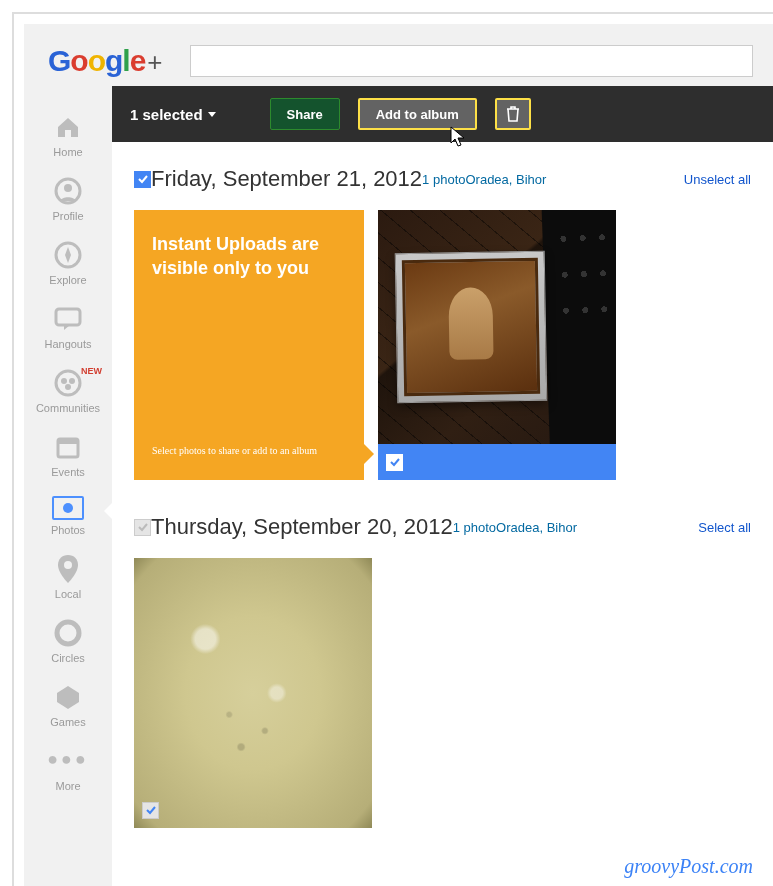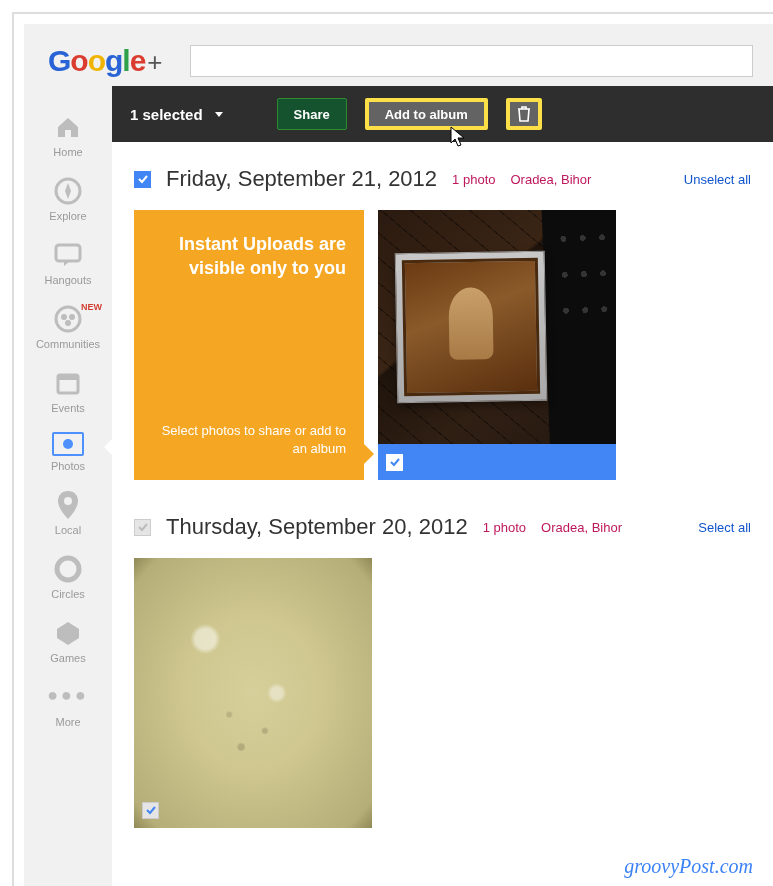--- a/index.html
+++ b/index.html
@@ -22,43 +22,43 @@
   .nav-item.active .ico.photo-rect { border:2px solid #4d90fe; }
   .nav-item.active .ico.photo-rect .lens { background:#4d90fe; }
   .nav-item.active::after { content:""; position:absolute; right:-1px; top:14px; width:0; height:0; border-top:9px solid transparent; border-bottom:9px solid transparent; border-right:9px solid #fff; }
   .badge-new { position:absolute; top:6px; right:10px; font-size:9px; font-weight:bold; color:#d23f31; }
   .dots { letter-spacing:3px; font-size:18px; color:#bdbdbd; line-height:10px; height:14px; }
   .ico.photo-rect { width:32px; height:24px; border:2px solid #c7c7c7; border-radius:2px; position:relative; }
   .ico.photo-rect .lens { position:absolute; width:10px; height:10px; border-radius:50%; background:#c7c7c7; top:5px; left:9px; }
   
   .main { flex:1; background:#fff; position:relative; padding-bottom:10px; }
   .toolbar { background:#2e2e2e; color:#fff; height:56px; display:flex; align-items:center; padding:0 18px; gap:18px; }
-  .sel-count { font-weight:bold; font-size:15px; display:flex; align-items:center; gap:12px; }
+  .sel-count { font-weight:bold; font-size:15px; display:flex; align-items:center; gap:5px; }
   .sel-count .caret { width:0;height:0;border-left:4px solid transparent;border-right:4px solid transparent;border-top:5px solid #fff; }
   .btn { border:none; height:32px; padding:0 16px; font-size:13px; font-weight:bold; color:#fff; border-radius:2px; cursor:pointer; display:flex; align-items:center; justify-content:center; }
   .btn.green { background:#14532d; border:1px solid #2d8a2d; }
-  .btn.gray { background:#636363; border:4px solid #fde047; }
+  .btn.gray { background:#636363; border:2px solid #fde047; }
   .btn.iconbtn { width:36px; padding:0; }
   .spacer18 { width:18px; }
   .cursor-img { position:absolute; top:40px; left:338px; z-index:50; pointer-events:none; }
   
   .group { padding:24px 22px 10px 22px; }
-  .group-head { display:flex; align-items:center; gap:15px; flex-wrap:wrap; }
+  .group-head { display:flex; align-items:center; gap:0; flex-wrap:wrap; }
   .chk { width:17px; height:17px; border:1px solid #aaa; background:#fff; display:inline-flex; align-items:center; justify-content:center; cursor:pointer; }
   .chk.on { background:#4285f4; border-color:#4285f4; }
   .chk.off-dim { background:#e5e5e5; border-color:#ccc; }
   .chk svg { width:12px; height:12px; }
   .group-title { font-size:22px; color:#333; }
-  .meta { font-size:13px; color:#be185d; }
+  .meta { font-size:13px; color:#0369a1; }
   .link { font-size:13px; font-weight:normal; color:#1155cc; cursor:pointer; }
   .group-head .push { margin-left:auto; }
   .thumbs { display:flex; gap:14px; margin-top:18px; }
   .promo { width:230px; height:270px; background:#f5a623; color:#fff; padding:22px 18px; display:flex; flex-direction:column; position:relative; }
-  .promo h3 { font-size:18px; font-weight:bold; line-height:1.35;text-align:right; }
-  .promo .sub { font-size:13px; margin-top:auto; text-align:right; line-height:1.4; }
+  .promo h3 { font-size:18px; font-weight:bold; line-height:1.35; }
+  .promo .sub { font-size:10px; margin-top:auto; line-height:1.4;font-family:Liberation Serif, serif; }
   .promo::after { content:""; position:absolute; right:-10px; bottom:16px; width:0;height:0;border-top:10px solid transparent;border-bottom:10px solid transparent;border-left:10px solid #f5a623; }
   .thumb { width:238px; height:270px; position:relative; background:#333; }
   .thumb .selbar { position:absolute; left:0; right:0; bottom:0; height:36px; background:#4285f4; display:flex; align-items:center; padding-left:8px; }
   .thumb .selbar .chk { background:#fff; border-color:#fff; }
   .thumb .selbar .chk svg path { stroke:#4285f4; }
   .thumb.unsel .selbar { background:rgba(255,255,255,0); }
   .thumb.unsel .selbar .chk { background:#e5e5e5; border-color:#ccc; }
   
   .cd-scene { position:absolute; inset:0; overflow:hidden; }
   .cd-wood { position:absolute; inset:0; background:linear-gradient(140deg,#2b1a10 0%,#3a2515 35%,#1f140c 36%,#301f13 60%,#221610 100%); }
@@ -106,20 +106,30 @@
 
       <div class="nav-item">
         <div class="ico">
           <svg width="26" height="24" viewBox="0 0 26 24">
                 <path d="M3 12 L13 3 L23 12 V22 H16 V15 H10 V22 H3 Z" fill="currentColor"></path>
               </svg>
         </div>
         <div class="lbl">Home</div>
       </div>
 
+      <div class="nav-item">
+        <div class="ico">
+          <svg width="28" height="28" viewBox="0 0 28 28">
+                <circle cx="14" cy="14" r="12" fill="none" stroke="currentColor" stroke-width="3"></circle>
+                <circle cx="14" cy="11" r="4" fill="currentColor"></circle>
+                <path d="M6 24c2-5 14-5 16 0" fill="currentColor"></path>
+              </svg>
+        </div>
+        <div class="lbl">Profile</div>
+      </div>
 
       <div class="nav-item">
         <div class="ico">
           <svg width="28" height="28" viewBox="0 0 28 28">
                 <circle cx="14" cy="14" r="12" fill="none" stroke="currentColor" stroke-width="3"></circle>
                 <path d="M14 6 L17 14 L14 22 L11 14 Z" fill="currentColor"></path>
               </svg>
         </div>
         <div class="lbl">Explore</div>
       </div>

